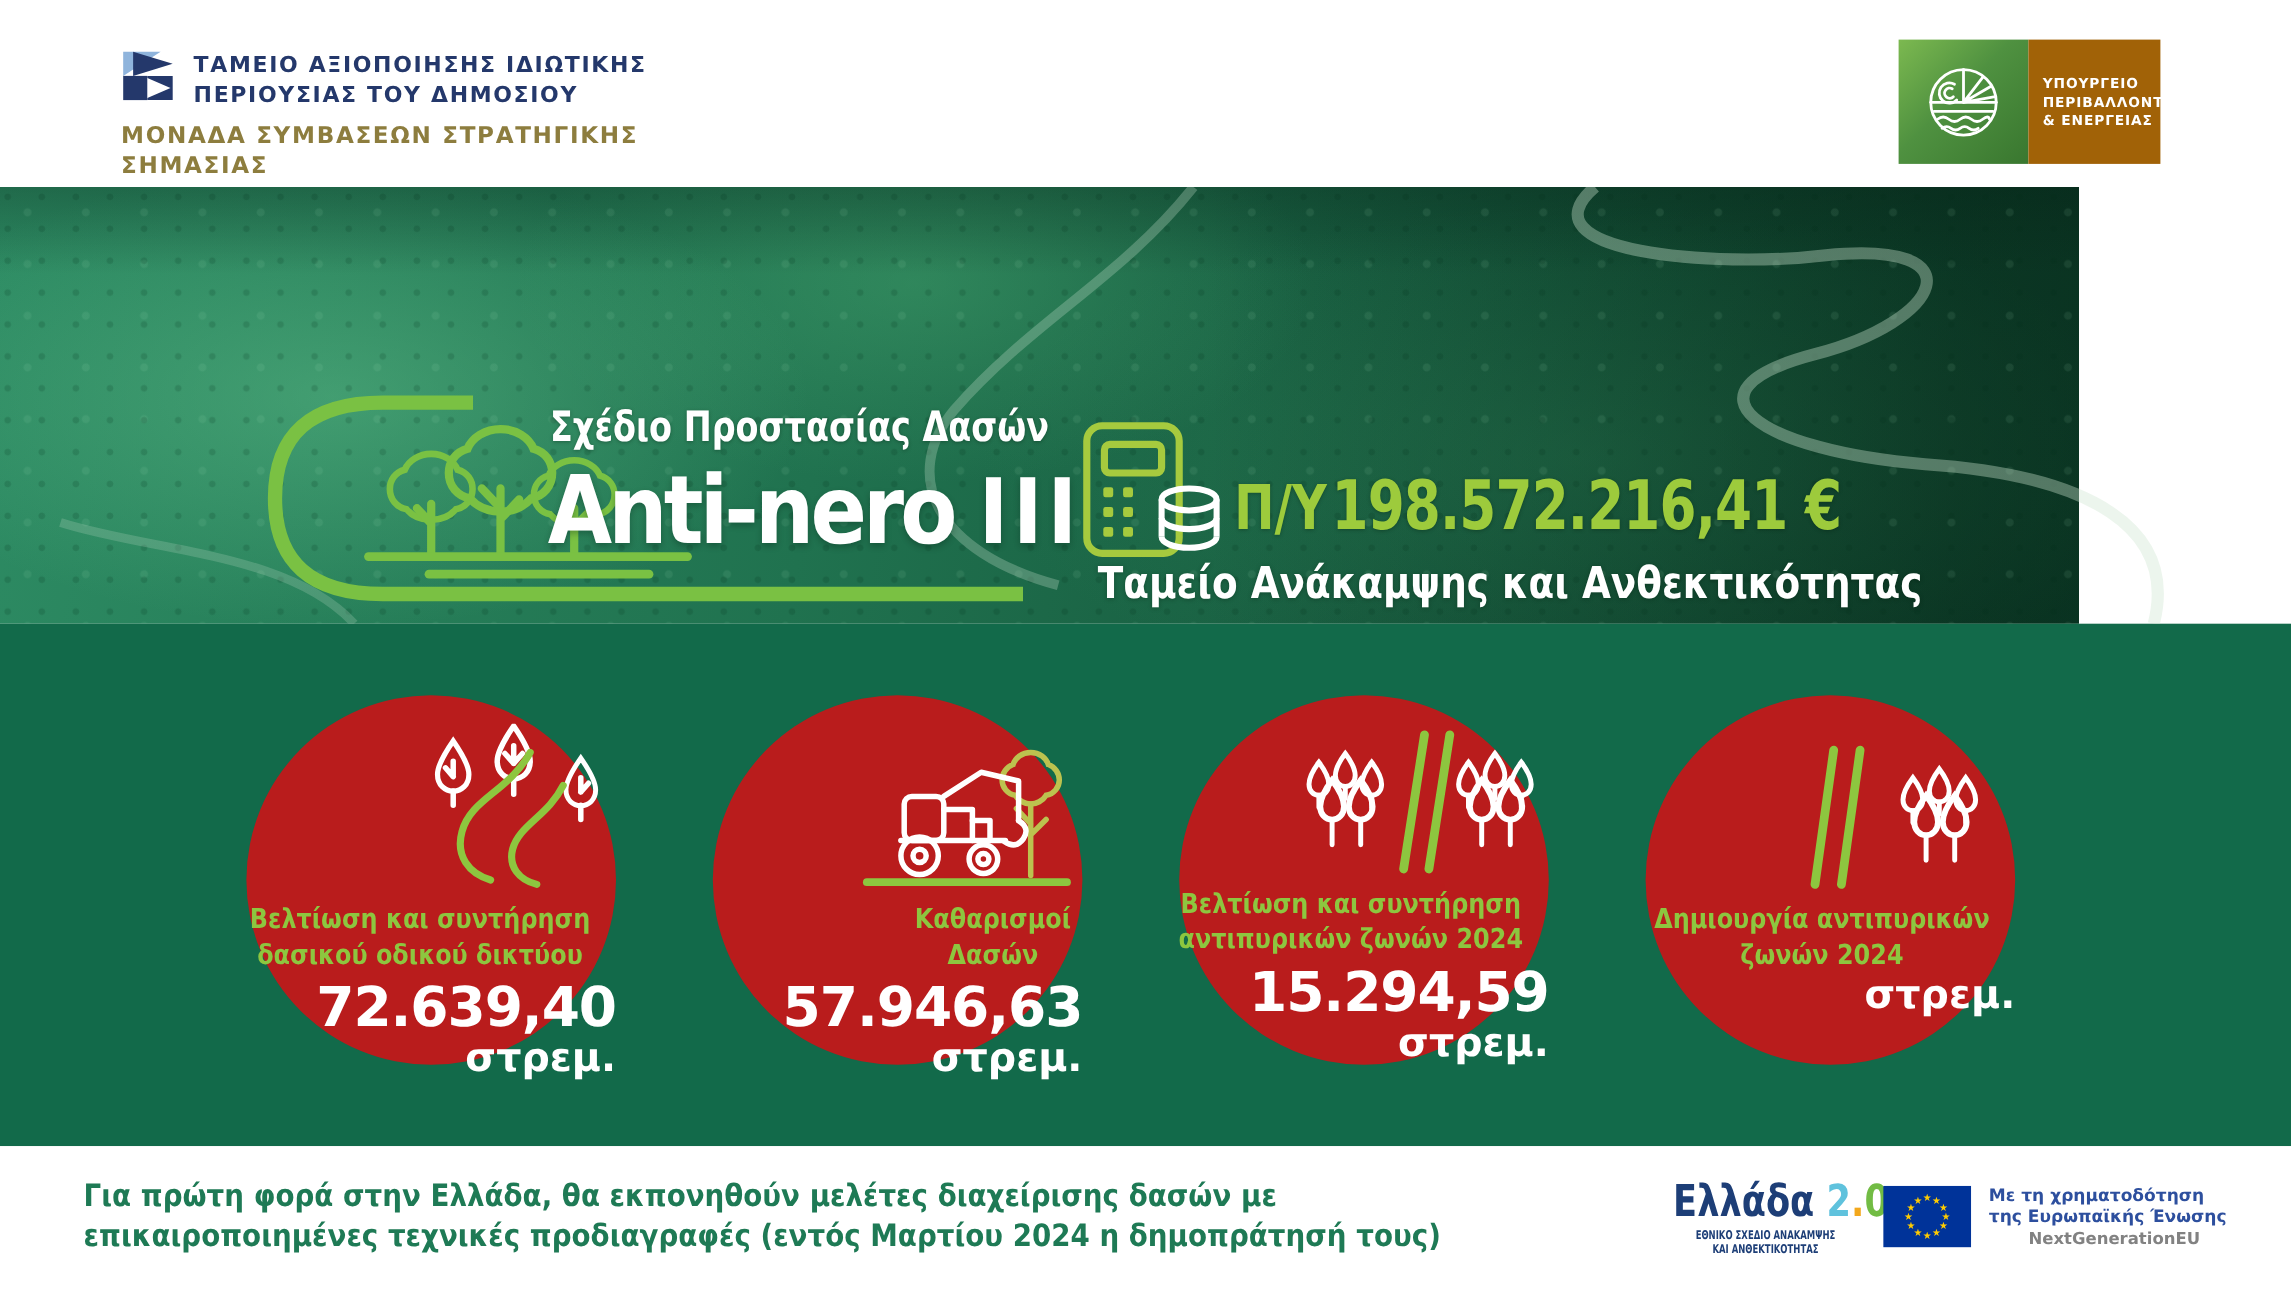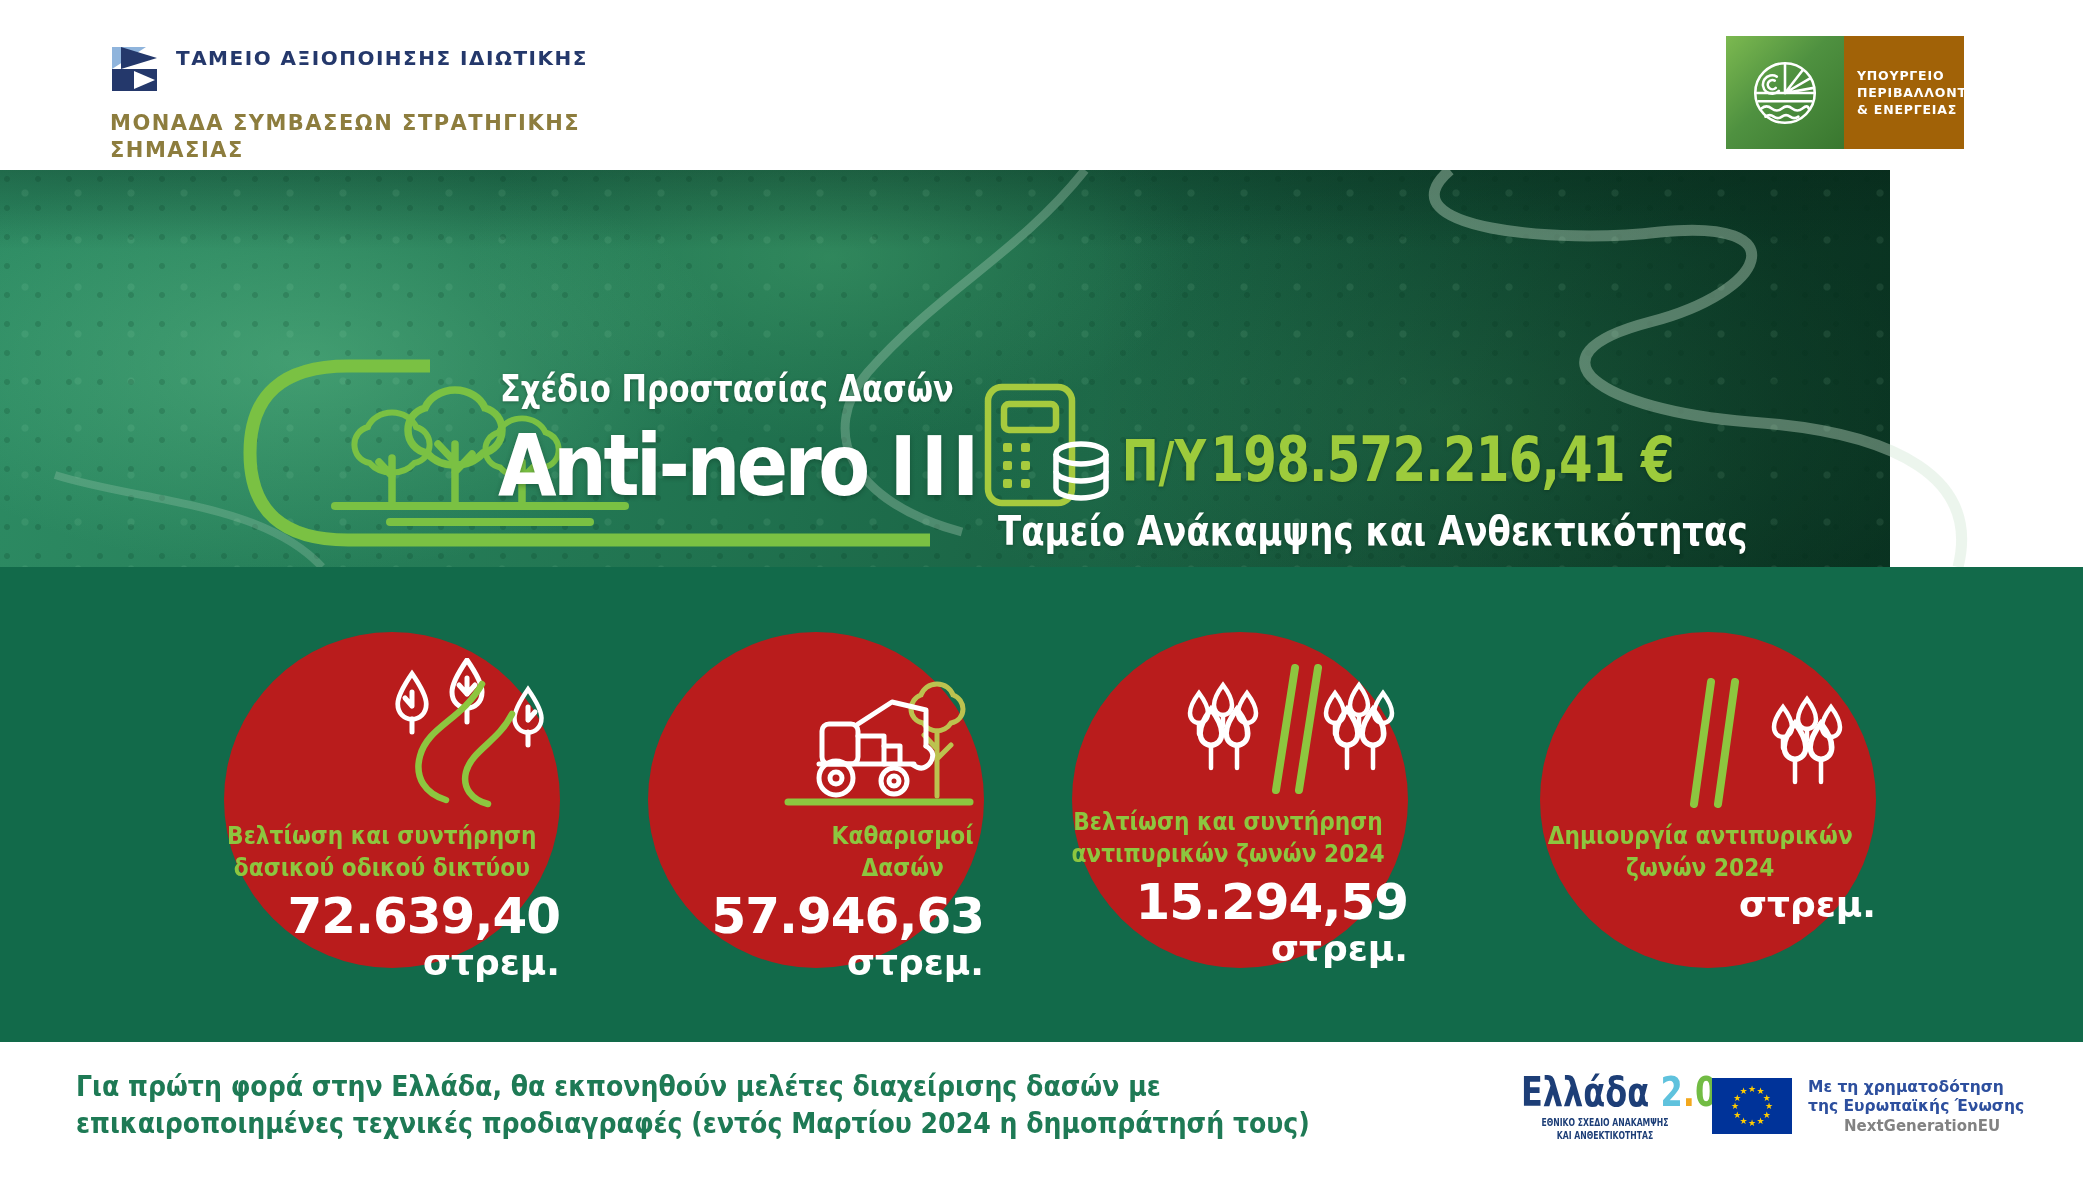--- a/index.html
+++ b/index.html
@@ -51,21 +51,21 @@
   .hero-brand { position:absolute; left:240px; top:188px; }
 
   
   .band { position:absolute; left:0; top:567px; width:2083px; height:475px; background:#126a4a; }
   .stat-circle { position:absolute; top:65px; width:336px; height:336px; border-radius:50%; background:#b91c1c; display:flex; flex-direction:column; align-items:flex-end; text-align:center; }
   .stat-icon-wrap { height:148px; display:flex; align-items:flex-end; justify-content:center; margin-top:30px; }
   .stat-label { margin-top:10px; color:#8dc63f; font-size:25px; line-height:32px; font-weight:800; transform:scaleX(.87); white-space:nowrap; }
   .stat-label span { display:block; }
   .stat-value { margin-top:6px; color:#ffffff; font-size:50px; font-weight:800; letter-spacing:-1px; line-height:52px; }
   .stat-unit { color:#ffffff; font-size:36px; font-weight:800; line-height:42px; }
-  .c1 { left:224px; } .c2 { left:648px; } .c3 { left:1072px; } .c4 { left:1540px; }
+  .c1 { left:224px; } .c2 { left:648px; } .c3 { left:1072px; } .c4 { left:1496px; }
 
   
   .footer { position:absolute; left:0; top:1042px; width:2083px; height:141px; background:#ffffff; }
   .footer-note { position:absolute; left:76px; top:26px; color:#1e7a55; font-size:28px; font-weight:800; line-height:37px; white-space:nowrap; transform:scaleX(.9); transform-origin:0 0; }
   .greece20 { position:absolute; left:1500px; top:28px; width:210px; text-align:center; }
   .greece20-main { font-size:40px; font-weight:800; white-space:nowrap; transform:scaleX(.8); transform-origin:50% 0; line-height:44px; }
   .greece20-main .name { color:#1d3e77; }
   .greece20-main .v2 { color:#5fc2dd; } .greece20-main .vdot { color:#f3a81d; } .greece20-main .v0 { color:#72bc44; }
   .greece20-sub { margin-top:2px; color:#1d3e77; font-size:11px; font-weight:800; line-height:13px; white-space:nowrap; transform:scaleX(.7); transform-origin:50% 0; }
   .greece20-sub span { display:block; }
@@ -83,20 +83,21 @@
   <div class="taiped-row">
     <svg width="50" height="50" viewBox="0 0 50 50">
       <polygon points="2,3 36,3 2,25" fill="#8fb4dc"></polygon>
       <polygon points="11,3 47,14 11,25" fill="#24386b"></polygon>
       <rect x="2" y="25" width="22" height="22" fill="#24386b"></rect>
       <polygon points="24,25 47,25 47,47 24,47" fill="#24386b"></polygon>
       <polygon points="24,27 45,36 24,45" fill="#ffffff"></polygon>
     </svg>
     <div>
       <div class="taiped-name">ΤΑΜΕΙΟ ΑΞΙΟΠΟΙΗΣΗΣ ΙΔΙΩΤΙΚΗΣ</div>
+      <div class="taiped-name">ΠΕΡΙΟΥΣΙΑΣ ΤΟΥ ΔΗΜΟΣΙΟΥ</div>
     </div>
   </div>
   <div class="taiped-unit">
     <div>ΜΟΝΑΔΑ ΣΥΜΒΑΣΕΩΝ ΣΤΡΑΤΗΓΙΚΗΣ</div>
     <div>ΣΗΜΑΣΙΑΣ</div>
   </div>
 
   <div class="ministry">
     <div class="ministry-green">
       <svg width="78" height="78" viewBox="0 0 76 76" fill="none" stroke="#ffffff" stroke-width="2.5" stroke-linecap="round">

